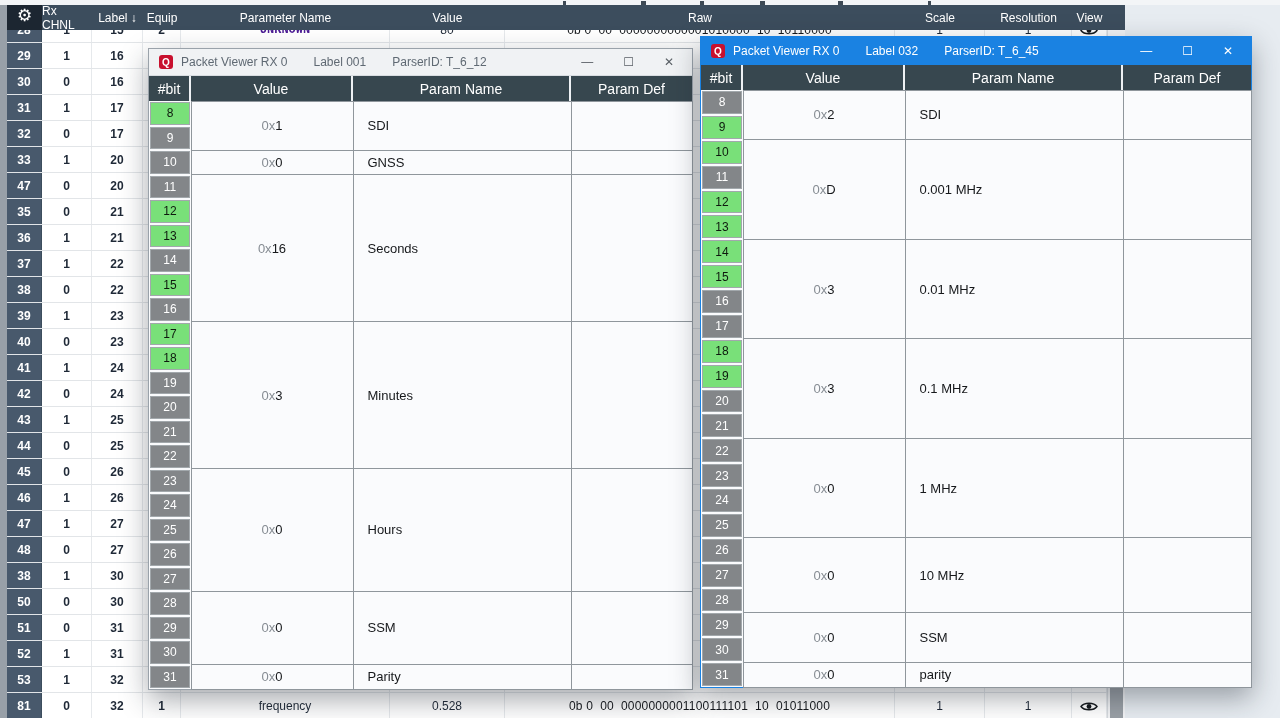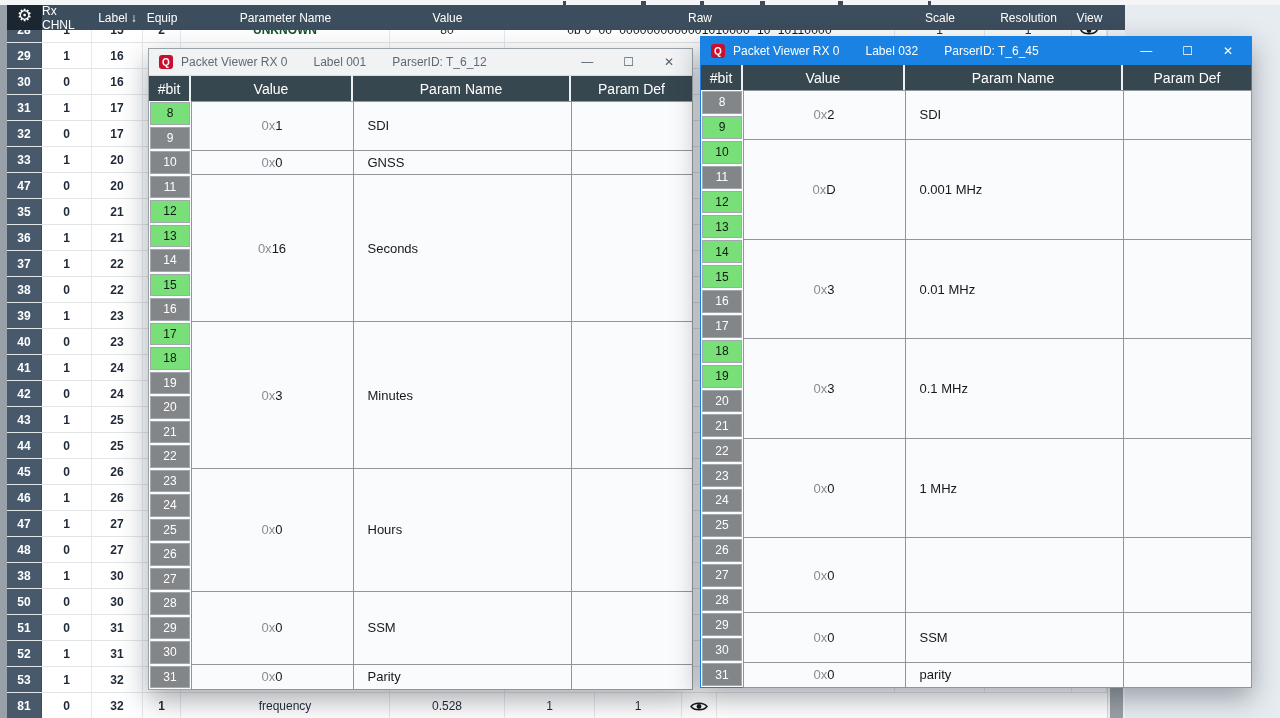--- a/index.html
+++ b/index.html
@@ -24,21 +24,21 @@
   #bg-rows { position:absolute; left:0; top:25px; width:1100px; bottom:0; overflow:hidden; background:#fff; }
   .bgrow { height:26px; overflow:hidden; border-bottom:1px solid #e2e5e8; background:#fff; }
   .bgrow.clipped { height:13px; }
   .bgrow.clipped .bgrow-inner { margin-top:-13px; }
   .bgrow-inner { display:flex; height:26px; width:100%; }
   .bgc { display:flex; align-items:center; justify-content:center; height:26px; font-size:12px; color:#1f2937;
          border-right:1px solid #e6e9ec; }
   .bgc.c-numcell { width:35px; background:#48596c; color:#fff; font-weight:700; border-right:1px solid #3c4d5d; }
   .bgc.b6 { font-weight:700; }
   .bgc.c-raw { white-space:pre; letter-spacing:.2px; color:#15181c; }
-  .bgc.alert { color:#14532d; font-weight:700; }
+  .bgc.alert { color:#4c1d95; font-weight:700;font-family:Liberation Mono, monospace; }
   
   #bg-scroll { position:absolute; right:0; top:25px; width:18px; bottom:0; background:#f3f4f6; border-left:1px solid #d6dade; }
   #bg-scroll .arrow { height:16px; display:flex; align-items:center; justify-content:center; font-size:8px; color:#5f6a73; }
   #bg-scroll .thumb { position:absolute; left:2px; right:2px; bottom:0; height:34px; background:#9aa0a6; }
 
   
   .pv-window { position:absolute; display:flex; flex-direction:column; background:#fafbfd;
                box-shadow:0 10px 26px rgba(25,35,45,.38); }
   .pv-left  { left:148px; top:48px; width:545px; height:642px; border:1px solid #9aa2aa; z-index:5; }
   .pv-right { left:700px; top:36px; width:552px; height:652px; border:1px solid #1a82e2; z-index:6; }
@@ -472,20 +472,21 @@
           </div>
         </div>
         <div class="bgrow">
           <div class="bgrow-inner">
             <div class="bgc c-numcell">81</div>
             <div class="bgc c-rx b6">0</div>
             <div class="bgc c-label b6">32</div>
             <div class="bgc c-equip b6">1</div>
             <div class="bgc c-param">frequency</div>
             <div class="bgc c-value">0.528</div>
+            <div class="bgc c-raw">0b 0  00  0000000001100111101  10  01011000</div>
             <div class="bgc c-scale">1</div>
             <div class="bgc c-res">1</div>
             <div class="bgc c-view">
               <svg width="18" height="11" viewBox="0 0 18 11">
                 <path d="M1 5.5 C4 1.2 14 1.2 17 5.5 C14 9.8 4 9.8 1 5.5 Z" fill="none" stroke="#14181c" stroke-width="1.4"></path>
                 <circle cx="9" cy="5.5" r="2.4" fill="#14181c"></circle>
               </svg>
             </div>
           </div>
         </div>
@@ -654,20 +655,21 @@
         <div class="grp gval" style="grid-area: 15 / 2 / 19;">
           <span class="pfx">0x</span>
           <span>0</span>
         </div>
         <div class="grp gname" style="grid-area: 15 / 3 / 19;">1 MHz</div>
         <div class="grp gdef" style="grid-area: 15 / 4 / 19;"></div>
         <div class="grp gval" style="grid-area: 19 / 2 / 22;">
           <span class="pfx">0x</span>
           <span>0</span>
         </div>
+        <div class="grp gname" style="grid-area: 19 / 3 / 22;">10 MHz</div>
         <div class="grp gdef" style="grid-area: 19 / 4 / 22;"></div>
         <div class="grp gval" style="grid-area: 22 / 2 / 24;">
           <span class="pfx">0x</span>
           <span>0</span>
         </div>
         <div class="grp gname" style="grid-area: 22 / 3 / 24;">SSM</div>
         <div class="grp gdef" style="grid-area: 22 / 4 / 24;"></div>
         <div class="grp gval" style="grid-area: 24 / 2 / 25;">
           <span class="pfx">0x</span>
           <span>0</span>

